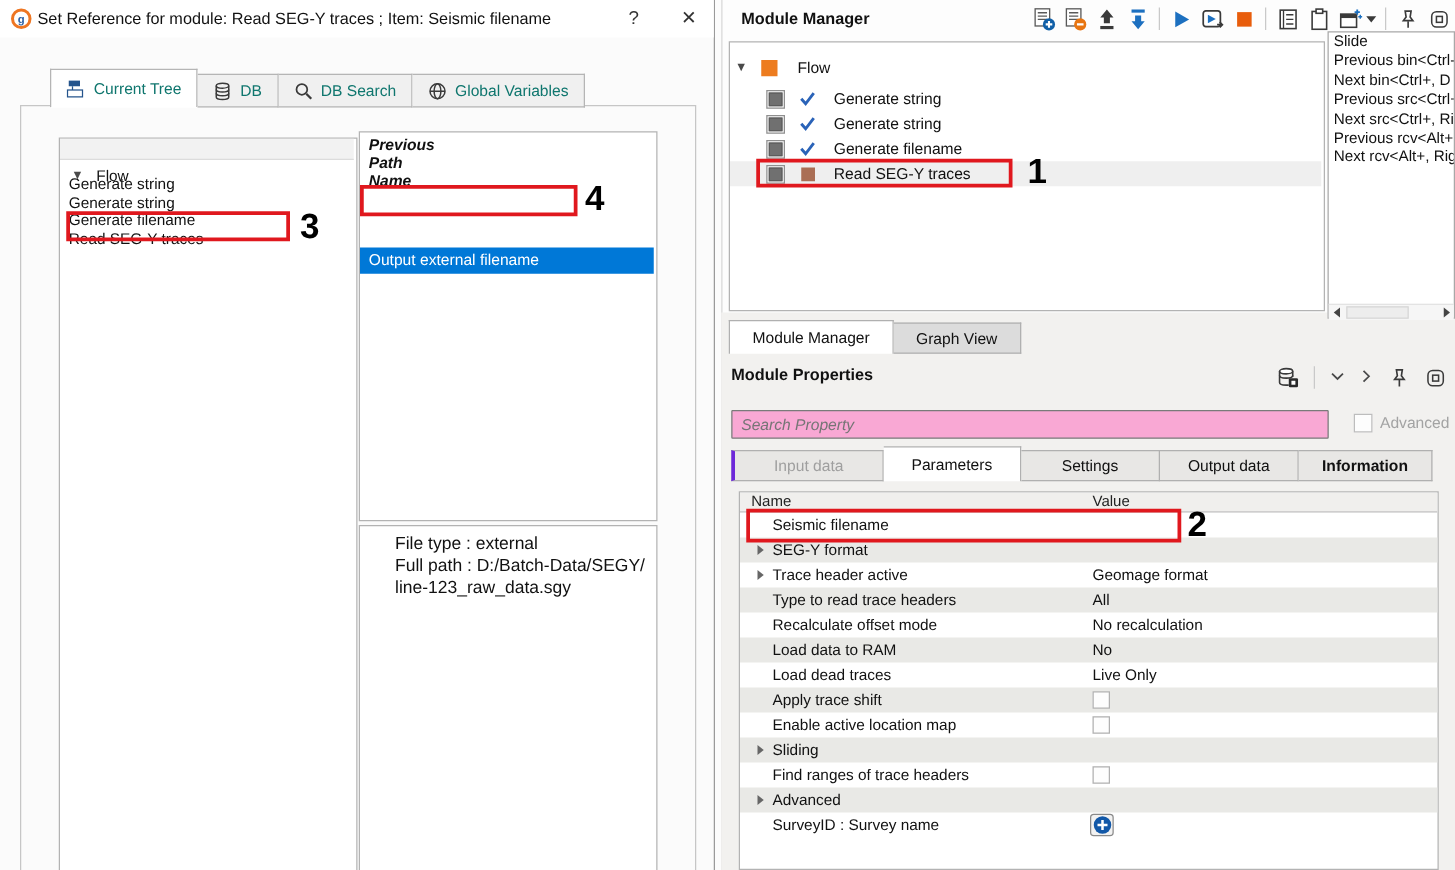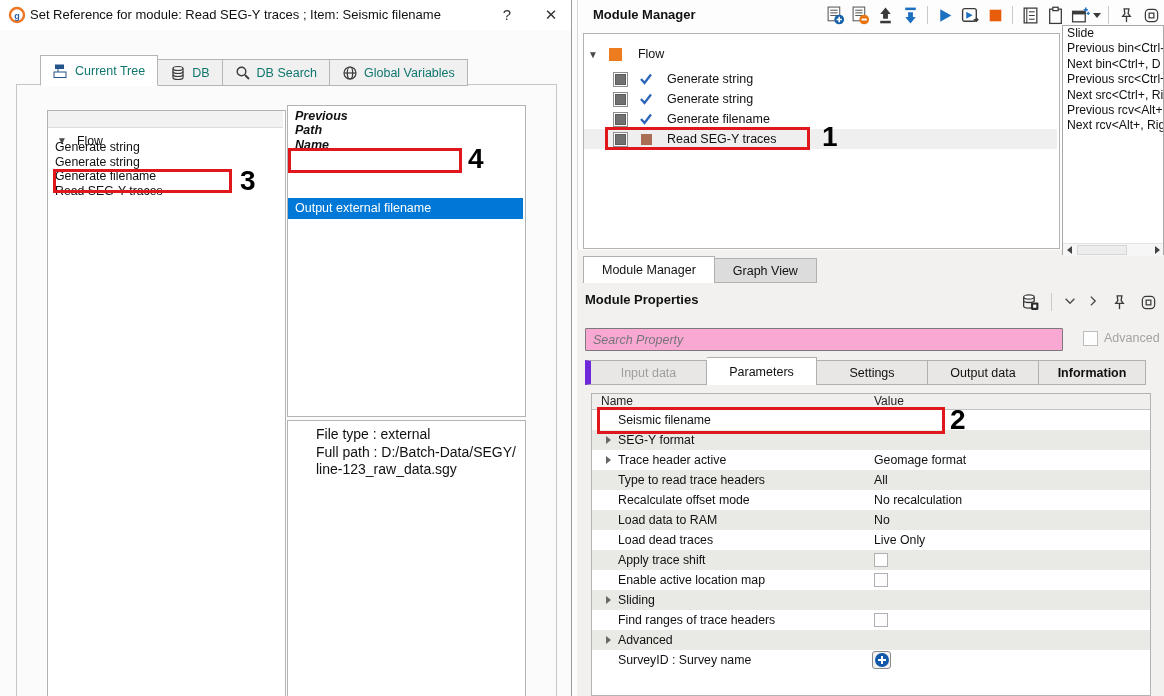--- a/index.html
+++ b/index.html
@@ -78,21 +78,21 @@
   .chev{font-size:12px;color:#4a4a4a;}
   .searchbox{left:585px;top:328px;width:478px;height:23px;border:1px solid #7a7a7a;background:#f9a8d4;
              box-sizing:border-box;font-family:"Liberation Sans",sans-serif;font-size:12.5px;
              font-style:italic;padding:0 7px;color:#333;border-radius:1px;}
   .searchbox::placeholder{color:#757575;font-style:italic;}
   .adv-cb{left:1083px;top:331px;width:15px;height:15px;border:1px solid #bdbdbd;background:#fdfdfd;box-sizing:border-box;}
   .adv-label{left:1104px;top:330px;font-size:12.5px;color:#a3a3a3;line-height:17px;}
   .prop-tabs{left:585px;top:357px;height:28px;display:flex;align-items:flex-end;z-index:3;}
   .ptab{height:25px;background:#e8e7e5;border:1px solid #b0b0b0;border-left:none;display:flex;
         align-items:center;justify-content:center;font-size:12.5px;box-sizing:border-box;}
-  .ptab:first-child{border-left:6px solid #6d28d9;}
+  .ptab:first-child{border-left:3px solid #6d28d9;}
   .ptab.active{background:#ffffff;height:28px;border-bottom:none;z-index:4;}
   .ptab.disabled{color:#9f9f9f;}
   .prop-table{left:591px;top:393px;width:560px;height:303px;background:#fff;border:1px solid #b3b3b3;
               box-sizing:border-box;overflow:hidden;}
   .pt-header{height:15px;background:#f0efed;border-bottom:1px solid #c4c4c4;position:relative;
              font-size:12px;color:#222;}
   .pt-h-name{position:absolute;left:9px;top:0;line-height:15px;}
   .pt-h-value{position:absolute;left:282px;top:0;line-height:15px;}
   .prow{height:20px;display:flex;align-items:center;position:relative;font-size:12.3px;}
   .prow.alt{background:#e9e9e6;}

